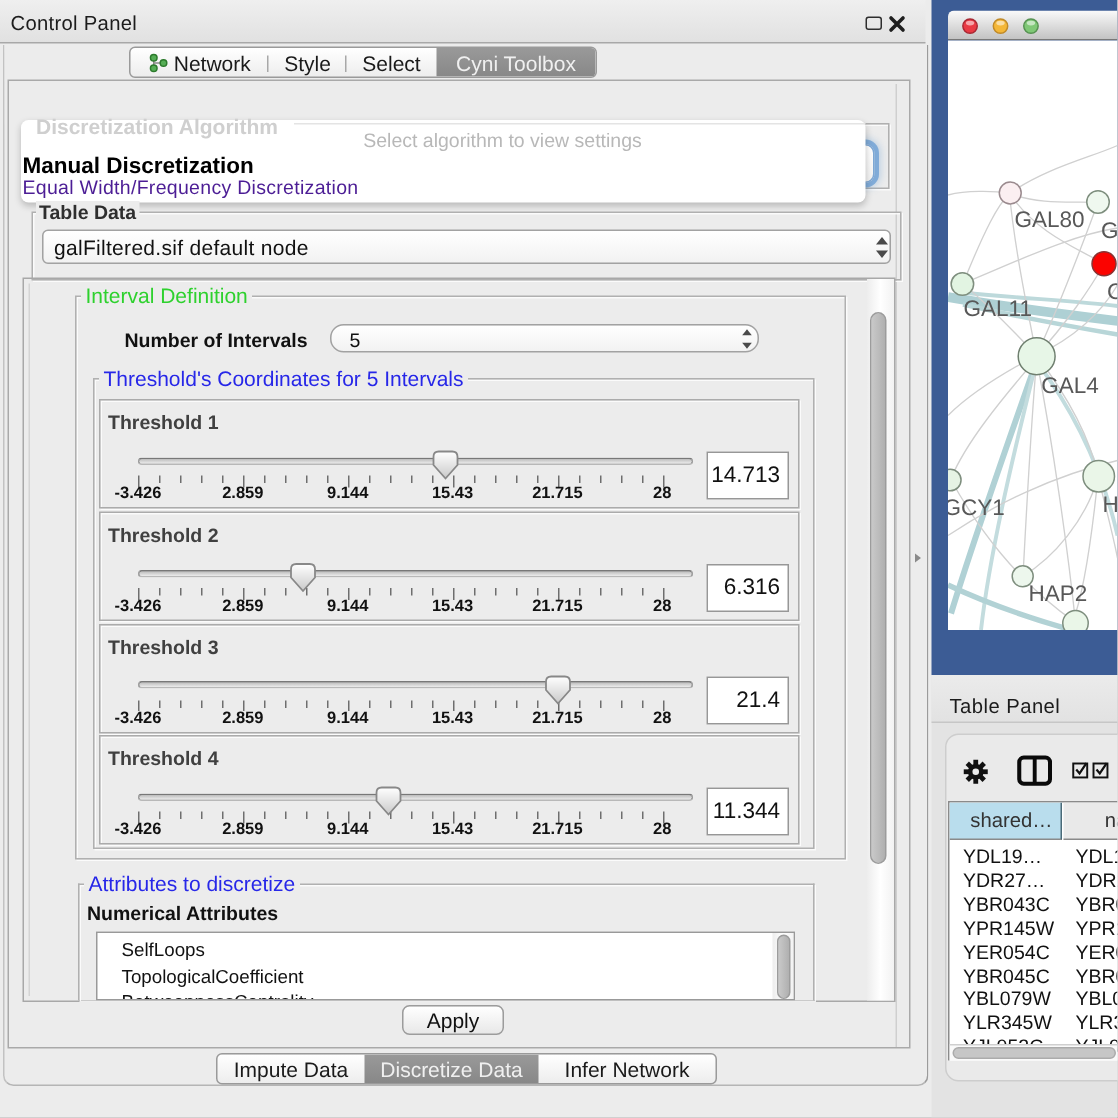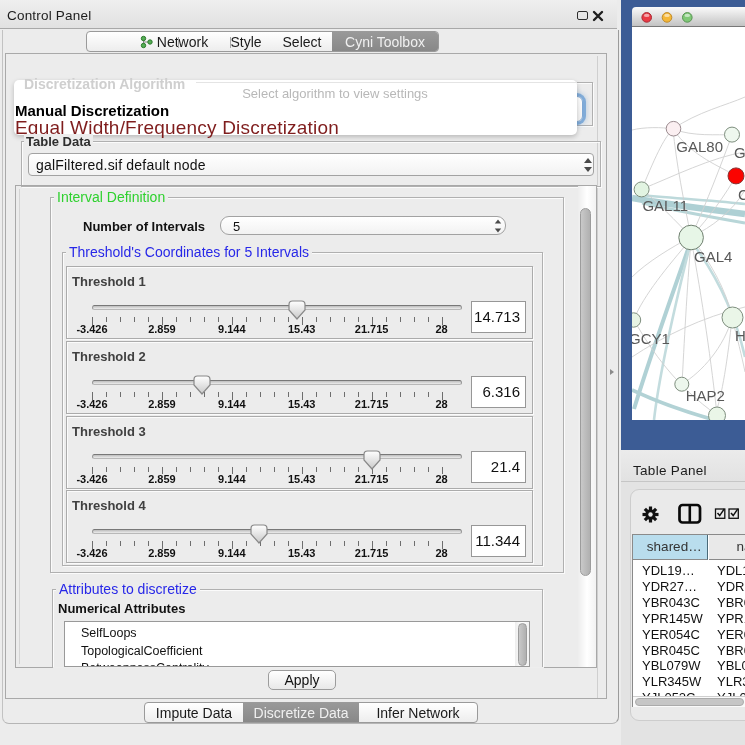--- a/index.html
+++ b/index.html
@@ -18,21 +18,21 @@
   border-radius:0 0 7px 7px; }
 #grip { left:610px; top:369px; width:0; height:0;
   border-top:3px solid transparent; border-bottom:3px solid transparent; border-left:4px solid #8a8a8a; }
 
 .seg-bar { display:flex; height:21px; border:1px solid #9a9a9a; border-radius:4px;
   background:linear-gradient(#ffffff,#ededed); overflow:hidden; position:relative; }
 .seg { display:flex; align-items:center; justify-content:center; font-size:14px;
   color:#1a1a1a; height:100%; }
 .seg.sel { background:linear-gradient(#999999,#888888); color:#f0f0f0; }
 .vsep { position:absolute; top:5px; width:1px; height:11px; background:#a8a8a8; }
-#toptabs { position:absolute; left:86px; top:31px;padding-left:41px; }
+#toptabs { position:absolute; left:86px; top:31px; }
 #bottabs { position:absolute; left:144px; top:702px;align-items:flex-end; }
 
 #content-border { left:5px; top:53px; width:602px; height:646px; border:1px solid #a9a9a9; }
 
 .fs { position:absolute; border:1px solid #b0b0b0; box-shadow:inset 1px 1px 0 rgba(255,255,255,0.8), 1px 1px 0 rgba(255,255,255,0.8); }
 .fs > span { position:absolute; top:-8px; left:3px; background:#ececec; padding:0 3px;
   font-size:14px; line-height:15px; }
 
 .combo { position:absolute; background:linear-gradient(#ffffff,#f2f2f2);
   border:1px solid #a2a2a2; border-radius:4px; font-size:13px; color:#111; }
@@ -99,21 +99,21 @@
 
 <div class="fs" style="left:20px; top:82px; width:573px; height:44px;"></div>
 <div class="combo" style="left:520px; top:96px; width:63px; height:26px; border-radius:6px; border:1px solid #7da7d4; box-shadow:0 0 0 3px rgba(110,160,212,0.8), 0 0 5px 4px rgba(110,160,212,0.35);"></div>
 
 <div class="abs" id="popup"></div>
 
 <div class="abs bold" style="left:24px; top:76px; font-size:14px; color:#cfcfcf;">Discretization Algorithm</div>
 <div class="abs" style="left:196px; top:82px; width:381px; height:1px; background:#e4e4e4;"></div>
 <div class="abs" style="left:14px; top:86px; width:642px; text-align:center; font-size:13px; color:#b8b8b8;">Select algorithm to view settings</div>
 <div class="abs bold" style="left:15px; top:102px; font-size:15px; color:#000;">Manual Discretization</div>
-<div class="abs" style="left:15px; top:117px; font-size:19px; letter-spacing:0.2px; color:#7f1d1d;">Equal Width/Frequency Discretization</div>
+<div class="abs" style="left:15px; top:117px; font-size:13px; letter-spacing:0.2px; color:#4c1d95;">Equal Width/Frequency Discretization</div>
 
 <div class="fs" style="left:21px; top:141px; width:580px; height:46px;"></div>
 <div class="abs bold" style="left:24px; top:134px; font-size:13px; color:#2e2e2e; background:#ececec; padding:0 2px;">Table Data</div>
 <div class="combo" style="left:28px; top:153px; width:566px; height:23px; font-size:14px; letter-spacing:0.2px;">
   <span style="position:absolute; left:7px; top:3px;">galFiltered.sif default node</span>
   <span class="arr up" style="left:555px; top:4px;"></span>
   <span class="arr dn" style="left:555px; top:13px;"></span>
 </div>
 
 <div class="abs" style="left:15px; top:185px; width:582px; height:483px; border:1px solid #a8a8a8;"></div>

